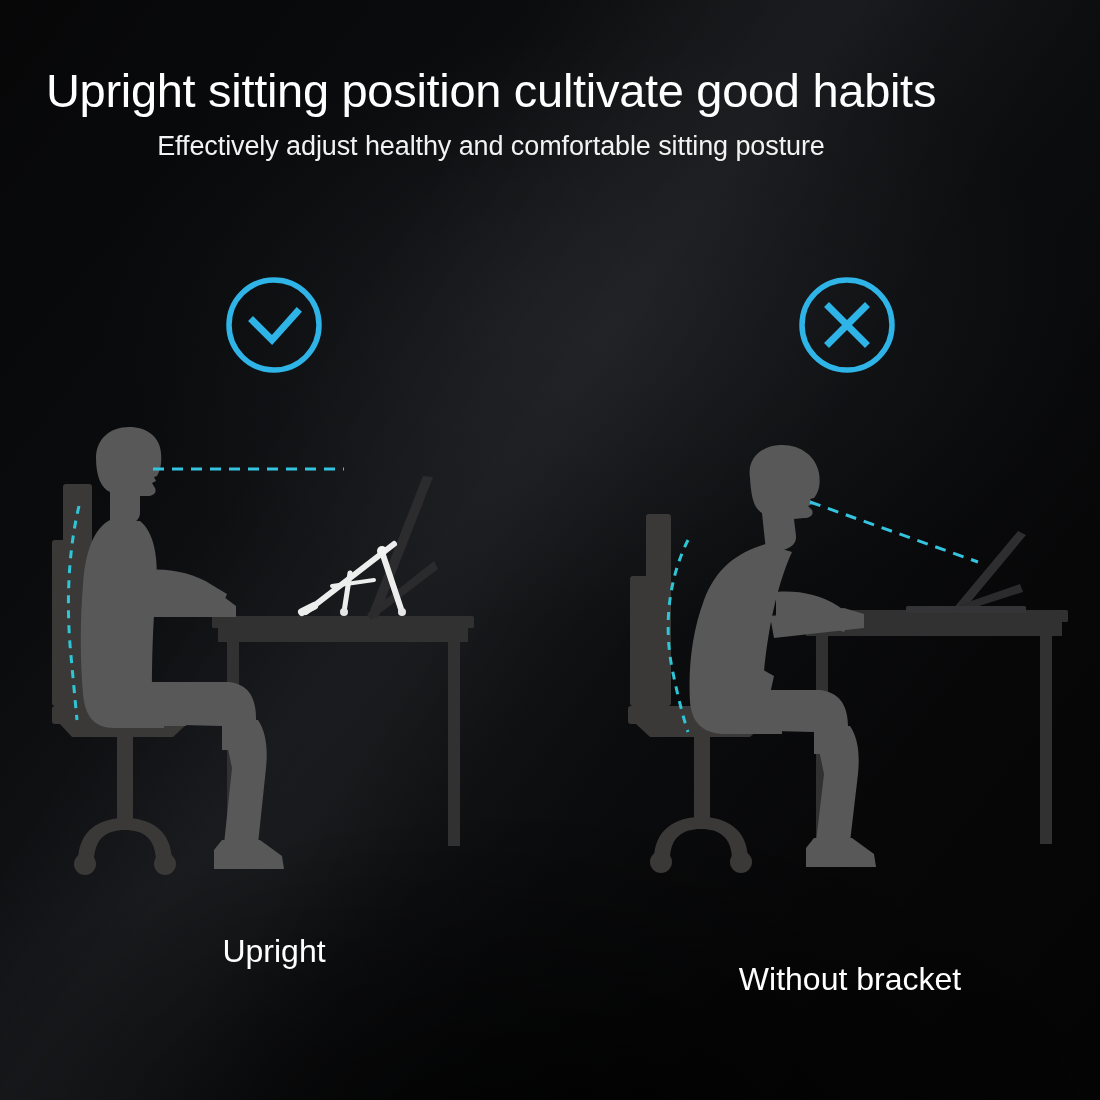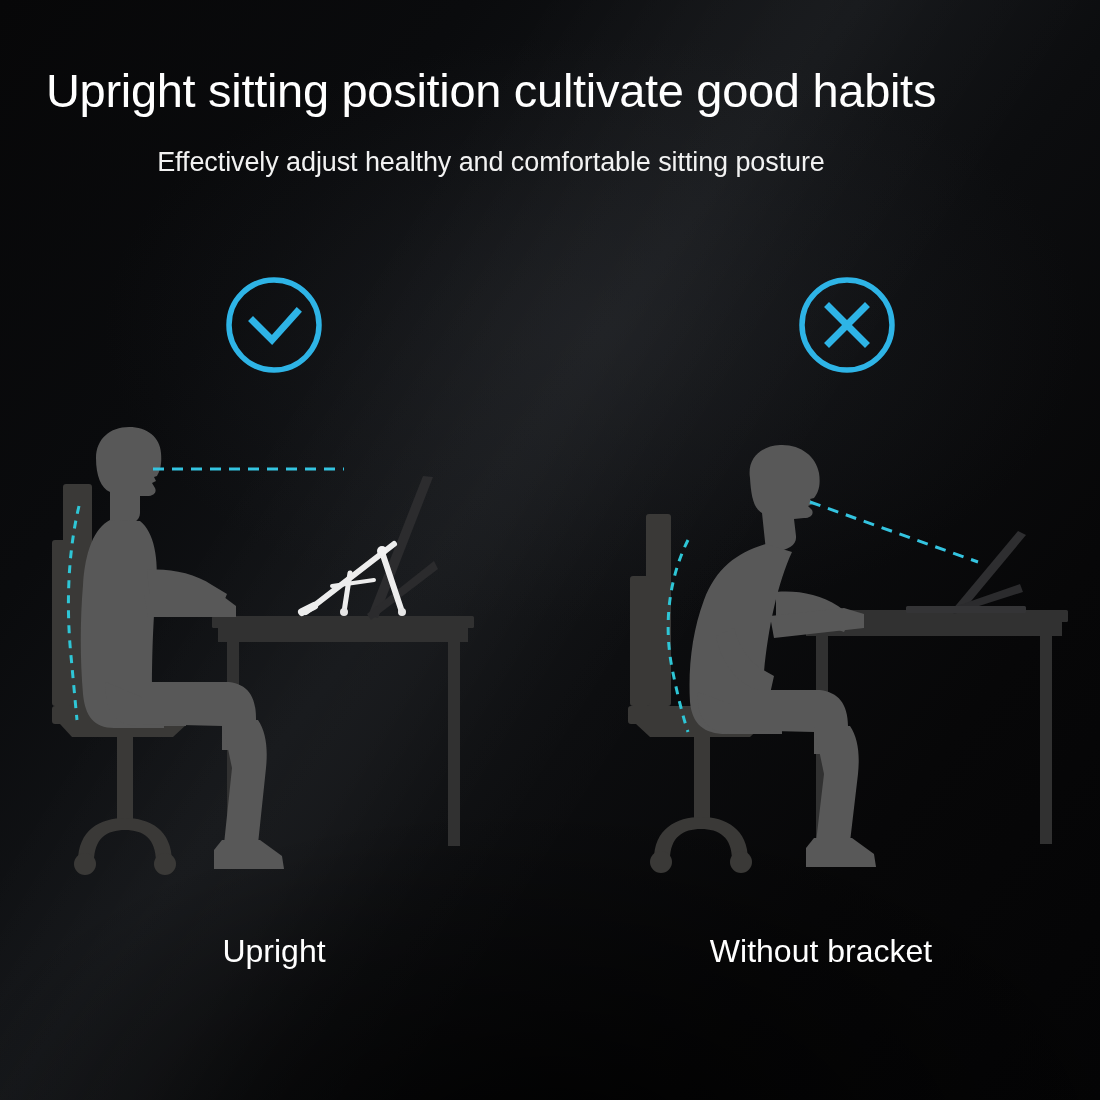--- a/index.html
+++ b/index.html
@@ -53,21 +53,21 @@
   }
   .title {
     color: #ffffff;
     font-size: 47px;
     line-height: 1.05;
     font-weight: 400;
     letter-spacing: -0.3px;
     white-space: nowrap;
   }
   .subtitle {
-    margin-top: 32px;
+    margin-top: 16px;
     color: #f2f2f2;
     font-size: 27px;
     font-weight: 400;
     letter-spacing: -0.1px;
     white-space: nowrap;
   }
 
   
   .badge {
     position: absolute;
@@ -84,21 +84,21 @@
     top: 933px;
     width: 460px;
     text-align: center;
     color: #ffffff;
     font-size: 32px;
     font-weight: 400;
     z-index: 5;
     white-space: nowrap;
   }
   .caption-left  { left: 44px; }
-  .caption-right { left: 591px; }
+  .caption-right { left: 620px; margin-top: 28px; }
 
   
   .scene { position: absolute; z-index: 3; }
   .scene-left  { left: 44px;  top: 420px; width: 470px; height: 470px; }
   .scene-right { left: 620px; top: 440px; width: 470px; height: 450px; }
 
   svg { display: block; overflow: visible; }
 </style>
 </head>
 <body>

